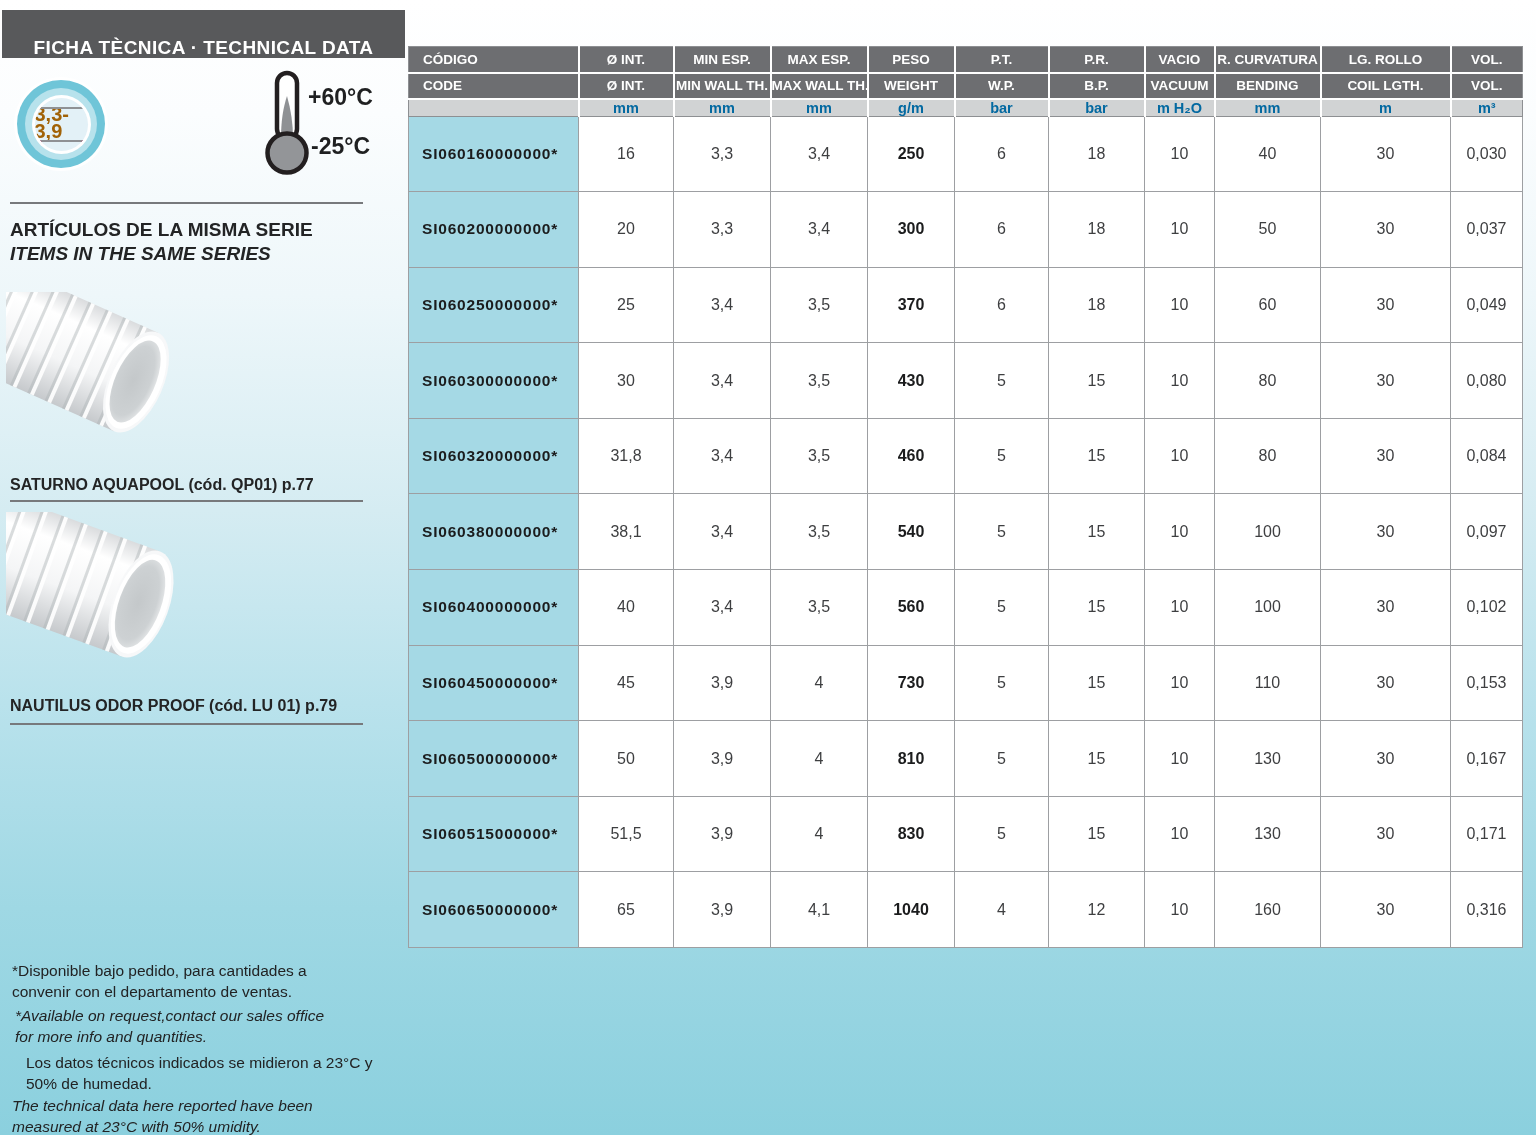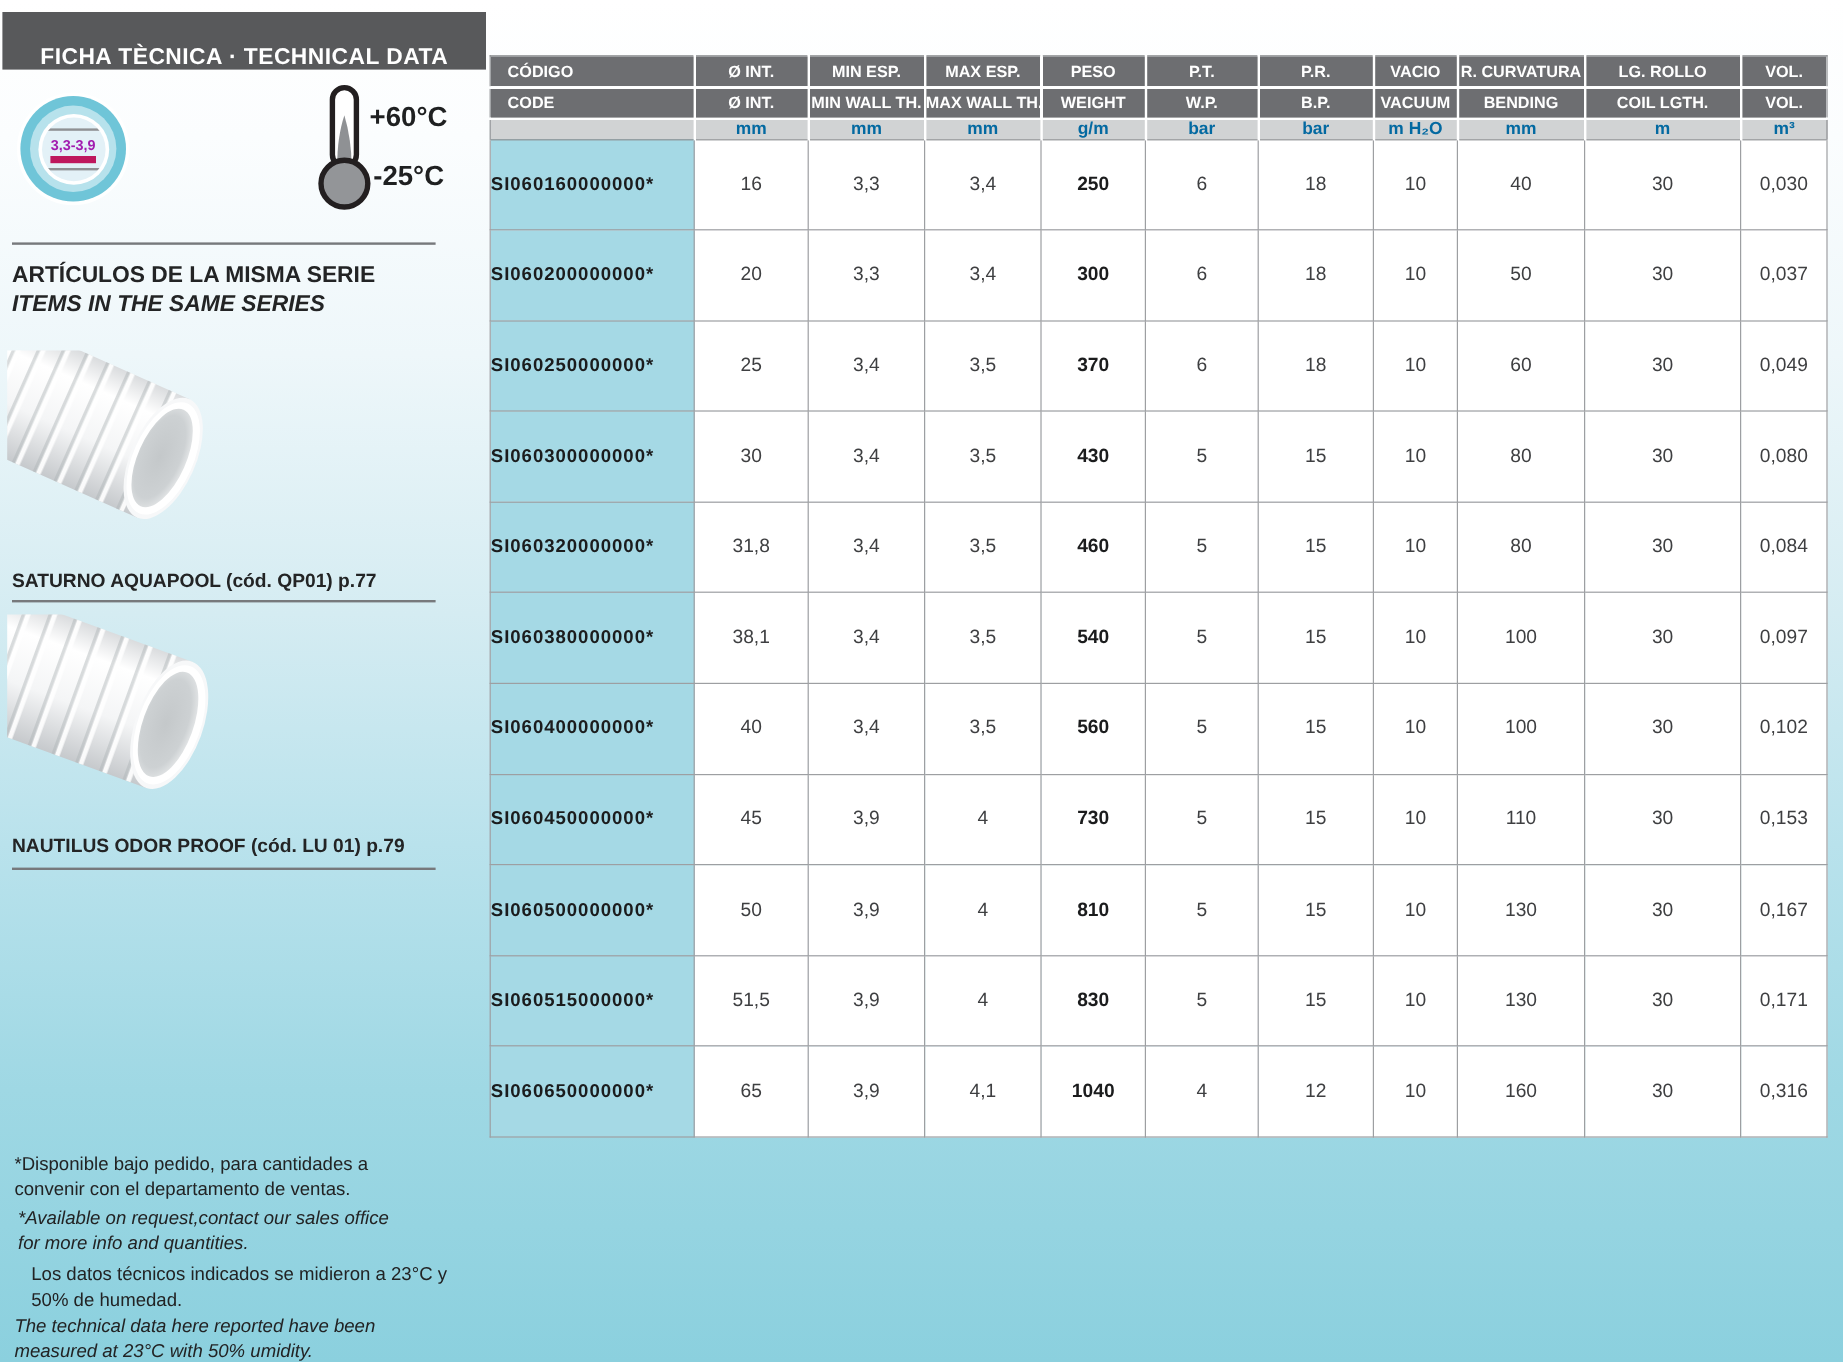--- a/index.html
+++ b/index.html
@@ -32,21 +32,21 @@
   }
   .wt-r1 { width: 72px; height: 72px; border-radius: 50%; background:#b7e2ec;
            display:flex; align-items:center; justify-content:center; }
   .wt-r2 { width: 59px; height: 59px; border-radius: 50%; background:#ffffff;
            display:flex; align-items:center; justify-content:center; }
   .wt-core { position: relative; width: 53px; height: 53px; border-radius: 50%;
              background:#e3f1f7; display:flex; align-items:center; justify-content:center; overflow:hidden; }
   .wt-core .ln { position:absolute; left:0; right:0; height:2px; background:#8f9194; }
   .wt-core .ln.top { top: 9px; }
   .wt-core .ln.bot { bottom: 9px; }
-  .wt-core b { font-size: 12px; color:#a21caf; border-bottom: 6px solid #be185d; line-height: 17px; }
+  .wt-core b { font-size: 20px; color:#a16207; border-bottom: 2px solid #be185d; line-height: 17px; }
 
   .thermo { position: absolute; left: 258px; top: 70px; }
   .temp-max { position: absolute; left: 308px; top: 84px; font-size: 23px; font-weight: bold; color:#1f2021; }
   .temp-min { position: absolute; left: 311px; top: 133px; font-size: 23px; font-weight: bold; color:#1f2021; }
 
   .rule { position: absolute; left: 10px; width: 353px; height: 2px; background: #77797c; }
 
   .series-h1 { position: absolute; left: 10px; top: 219px; font-size: 19px; font-weight: bold; color:#232425; }
   .series-h2 { position: absolute; left: 10px; top: 243px; font-size: 19px; font-weight: bold; font-style: italic; color:#232425; }
 
@@ -80,21 +80,21 @@
   table.spec th.u {
     background: #d1d3d4; color: #0369a1; font-weight: bold; font-size: 14.5px;
     height: 17px; text-align: center; border-right: 2px solid #ffffff;
     border-bottom: 1px solid #8d8f92;
   }
   table.spec td {
     background: #ffffff; border: 1px solid #9d9fa2; height: 75.6px;
     text-align: center; font-size: 16px; color: #3e3f41;
   }
   table.spec td.code {
-    background: #a5d9e5; text-align: left; 
+    background: #a5d9e5; text-align: left; padding-left: 13px;
     font-weight: bold; color: #1b1c1d; font-size: 15.5px; letter-spacing: .8px;
   }
   table.spec td.peso { font-weight: bold; color: #1b1c1d; }
 </style>
 </head>
 <body>
 
 <div class="page">
 
   <div class="title-bar">

